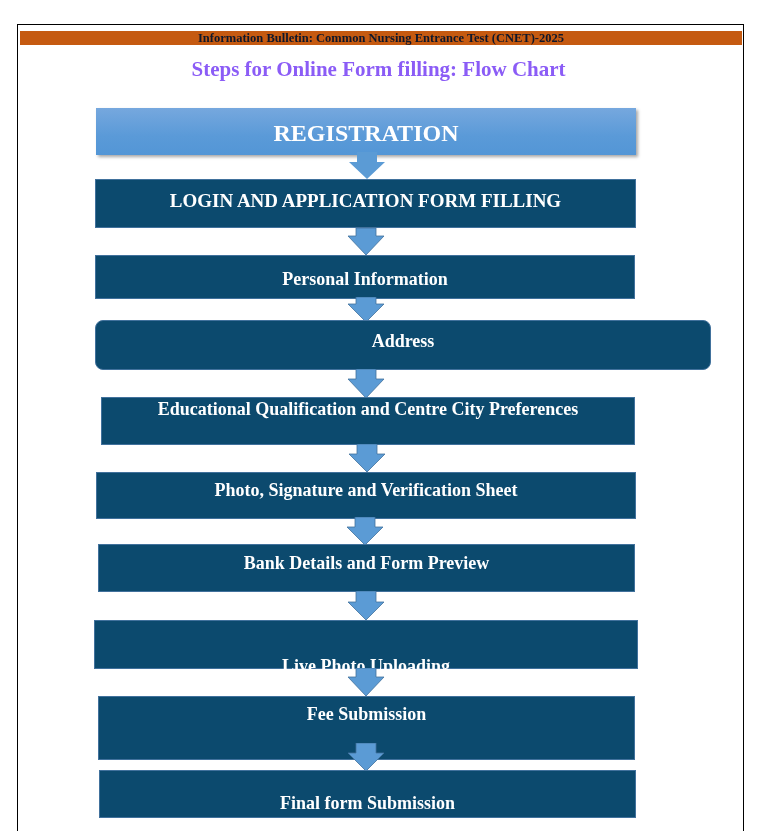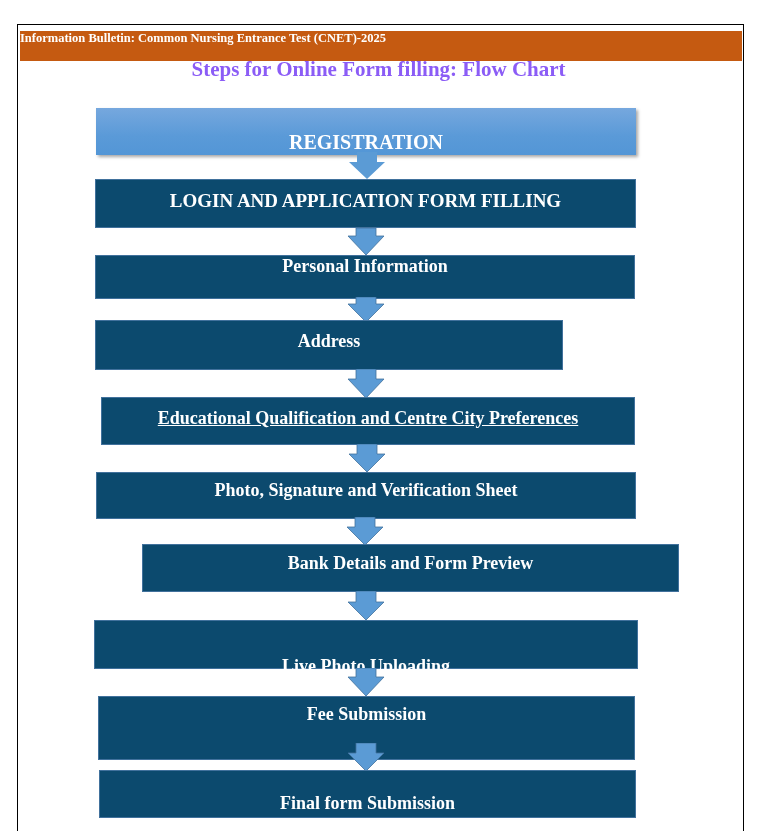--- a/index.html
+++ b/index.html
@@ -4,23 +4,23 @@
 <style>
   html, body { margin: 0; padding: 0; background: #ffffff; }
   body { width: 757px; height: 831px; position: relative; overflow: hidden;
          font-family: "Liberation Serif", "DejaVu Serif", serif; }
   .page-frame {
     position: absolute; left: 17px; top: 24px; width: 727px; height: 820px;
     border-left: 1.5px solid #000; border-right: 1.5px solid #000; border-top: 1.5px solid #000;
     box-sizing: border-box;
   }
   .header-bar {
-    position: absolute; left: 20px; top: 31px; width: 722px; height: 30px;
-    background: #c55a11; color: #ffffff; font-weight: bold; font-size: 12.5px;
-    line-height: 14px; letter-spacing: 0;
+    position: absolute; left: 20px; top: 31px; width: 722px; height: 14px;
+    background: #c55a11; color: #0f172a; font-weight: bold; font-size: 12.5px;
+    line-height: 14px; text-align: center; letter-spacing: 0;
   }
   .title {
     position: absolute; left: 0; width: 757px; top: 56px; text-align: center;
     color: #8b5cf6; font-weight: bold; font-size: 21px; line-height: 26px;
   }
   .step {
     position: absolute; background: #0c4a6e; border: 1px solid #41719c;
     box-sizing: border-box; color: #ffffff; font-weight: bold; text-align: center;
     font-size: 18px;
   }
@@ -38,81 +38,81 @@
 <div class="page-frame"></div>
 
 <div class="header-bar">
   <span>Information Bulletin: Common Nursing Entrance Test (CNET)-2025</span>
 </div>
 
 <div class="title">Steps for Online Form filling: Flow Chart</div>
 
 <div>
 
-  <div class="step first" style="left:96px; top:108px; width:540px; height:47px; font-size:20px; line-height:47px; padding-top:17px;font-family:Liberation Serif, serif;">
+  <div class="step first" style="left:96px; top:108px; width:540px; height:47px; font-size:24px; line-height:47px; padding-top:8px;font-family:Liberation Serif, serif;">
     <span style="line-height:22px; padding-top:6px;">REGISTRATION</span>
   </div>
 
   <div class="arrow" style="left:347px; top:152px;">
     <svg width="40" height="28" viewBox="0 0 40 28">
       <polygon points="10,0 30,0 30,10 38,10 20,27 2,10 10,10" fill="#5b9bd5"></polygon>
     </svg>
   </div>
 
   <div class="step" style="left:95px; top:179px; width:541px; height:49px; font-size:19px;">
     <span style="padding-top:10px; line-height:22px;">LOGIN AND APPLICATION FORM FILLING</span>
   </div>
 
   <div class="arrow" style="left:346px; top:228px;">
     <svg width="40" height="28" viewBox="0 0 40 28">
       <polygon points="10,0 30,0 30,8 38,8 20,27 2,8 10,8" fill="#5b9bd5" stroke="#41719c" stroke-width="0.8"></polygon>
     </svg>
   </div>
 
   <div class="step" style="left:95px; top:255px; width:540px; height:44px;">
-    <span style="padding-top:0; line-height:20px;">Personal Information</span>
+    <span style="padding-top:13px; line-height:20px;">Personal Information</span>
   </div>
 
   <div class="arrow" style="left:346px; top:297px;">
     <svg width="40" height="26" viewBox="0 0 40 26">
       <polygon points="10,0 30,0 30,7 38,7 20,25 2,7 10,7" fill="#5b9bd5" stroke="#41719c" stroke-width="0.8"></polygon>
     </svg>
   </div>
 
-  <div class="step" style="left:95px; top:320px; width:468px; height:50px;">
+  <div class="step" style="left:95px; top:320px; width:616px; height:50px;border-radius:8px;">
     <span style="padding-top:10px; line-height:20px;">Address</span>
   </div>
 
   <div class="arrow" style="left:346px; top:369px;">
     <svg width="40" height="30" viewBox="0 0 40 30">
       <polygon points="10,0 30,0 30,10 38,10 20,29 2,10 10,10" fill="#5b9bd5" stroke="#41719c" stroke-width="0.8"></polygon>
     </svg>
   </div>
 
   <div class="step" style="left:101px; top:397px; width:534px; height:48px;">
-    <span style="padding-top:10px; line-height:20px;text-decoration:underline;">Educational Qualification and Centre City Preferences</span>
+    <span style="padding-top:1px; line-height:20px;">Educational Qualification and Centre City Preferences</span>
   </div>
 
   <div class="arrow" style="left:347px; top:444px;">
     <svg width="40" height="29" viewBox="0 0 40 29">
       <polygon points="10,0 30,0 30,10 38,10 20,28 2,10 10,10" fill="#5b9bd5" stroke="#41719c" stroke-width="0.8"></polygon>
     </svg>
   </div>
 
   <div class="step" style="left:96px; top:472px; width:540px; height:47px;">
     <span style="padding-top:7px; line-height:20px;">Photo, Signature and Verification Sheet</span>
   </div>
 
   <div class="arrow" style="left:345px; top:517px;">
     <svg width="40" height="29" viewBox="0 0 40 29">
       <polygon points="10,0 30,0 30,10 38,10 20,28 2,10 10,10" fill="#5b9bd5" stroke="#41719c" stroke-width="0.8"></polygon>
     </svg>
   </div>
 
-  <div class="step" style="left:98px; top:544px; width:537px; height:48px;margin-left:44px;">
+  <div class="step" style="left:98px; top:544px; width:537px; height:48px;">
     <span style="padding-top:8px; line-height:20px;">Bank Details and Form Preview</span>
   </div>
 
   <div class="arrow" style="left:346px; top:591px;">
     <svg width="40" height="30" viewBox="0 0 40 30">
       <polygon points="10,0 30,0 30,11 38,11 20,29 2,11 10,11" fill="#5b9bd5" stroke="#41719c" stroke-width="0.8"></polygon>
     </svg>
   </div>
 
   <div class="step" style="left:94px; top:620px; width:544px; height:49px;">

